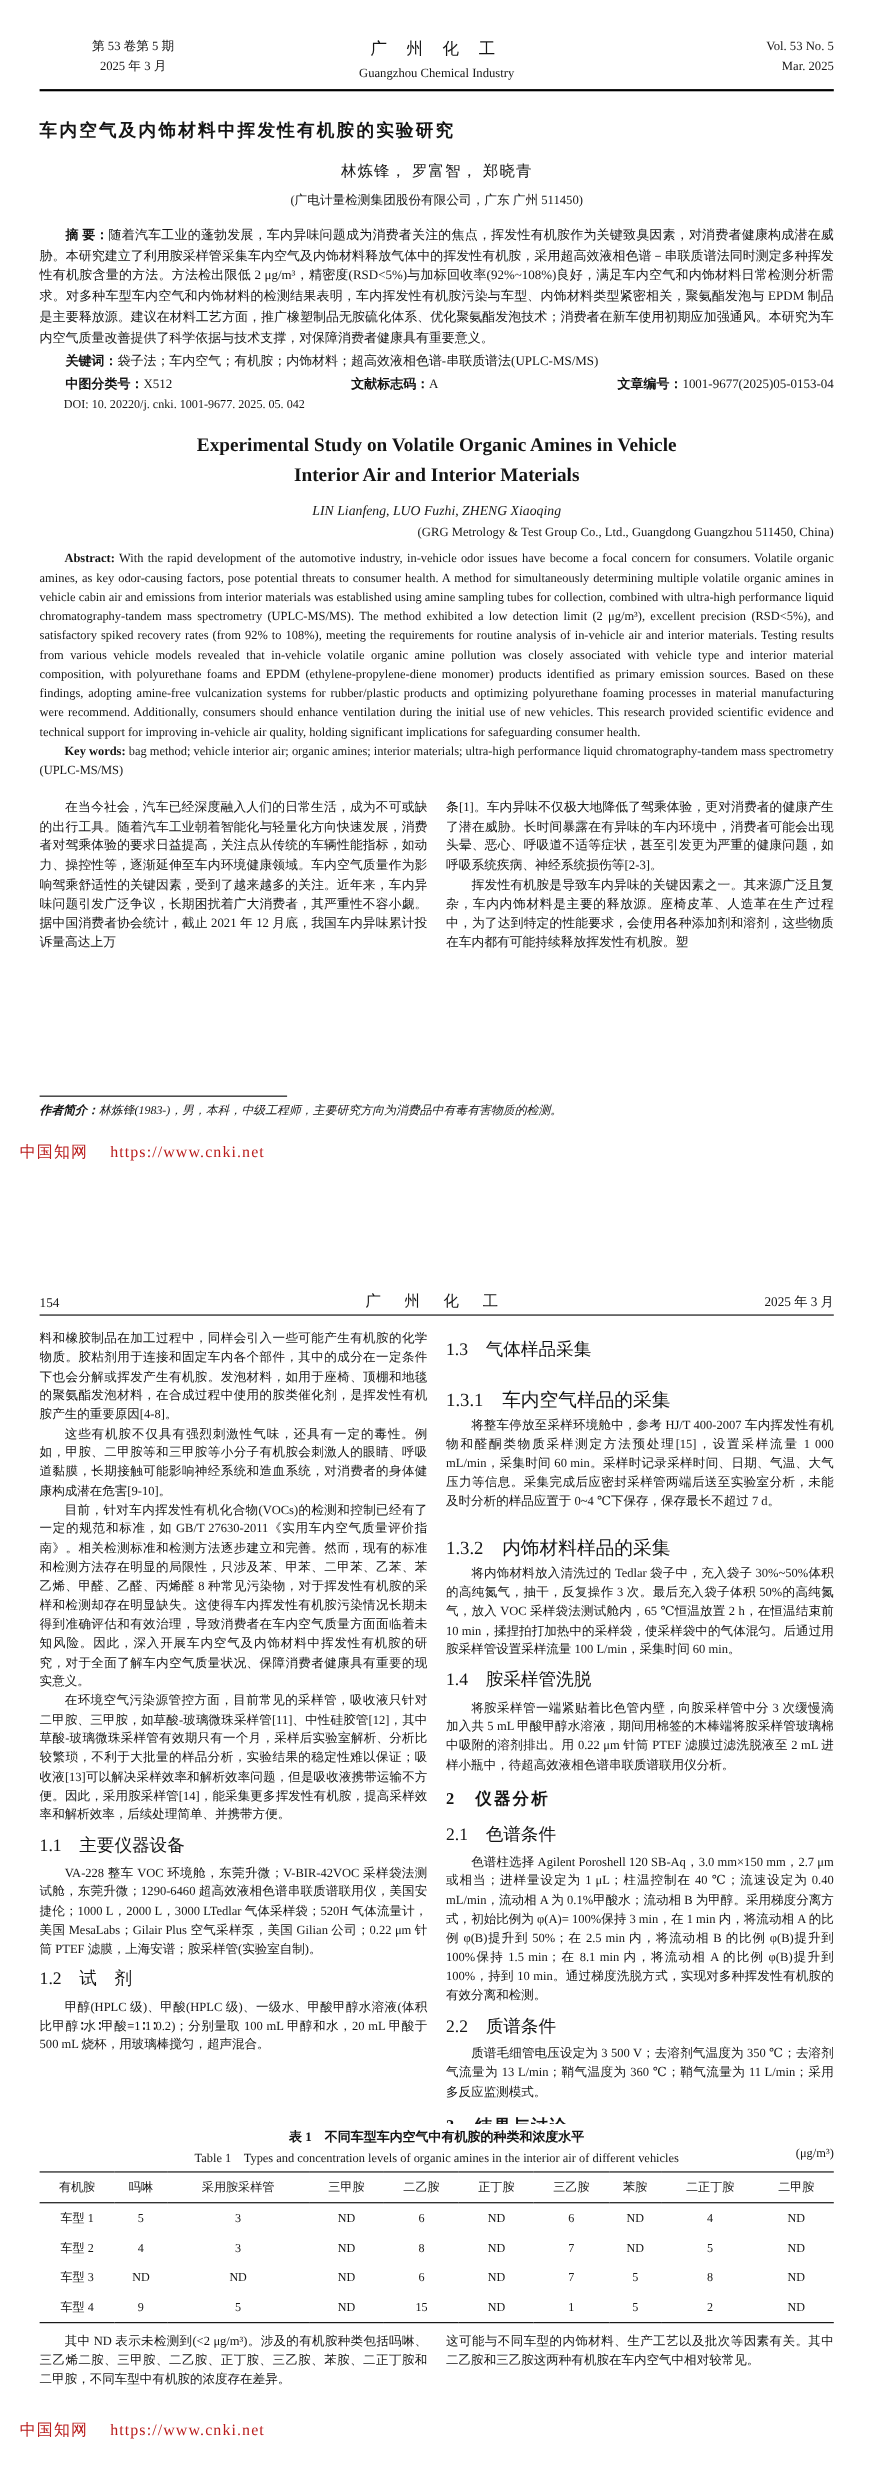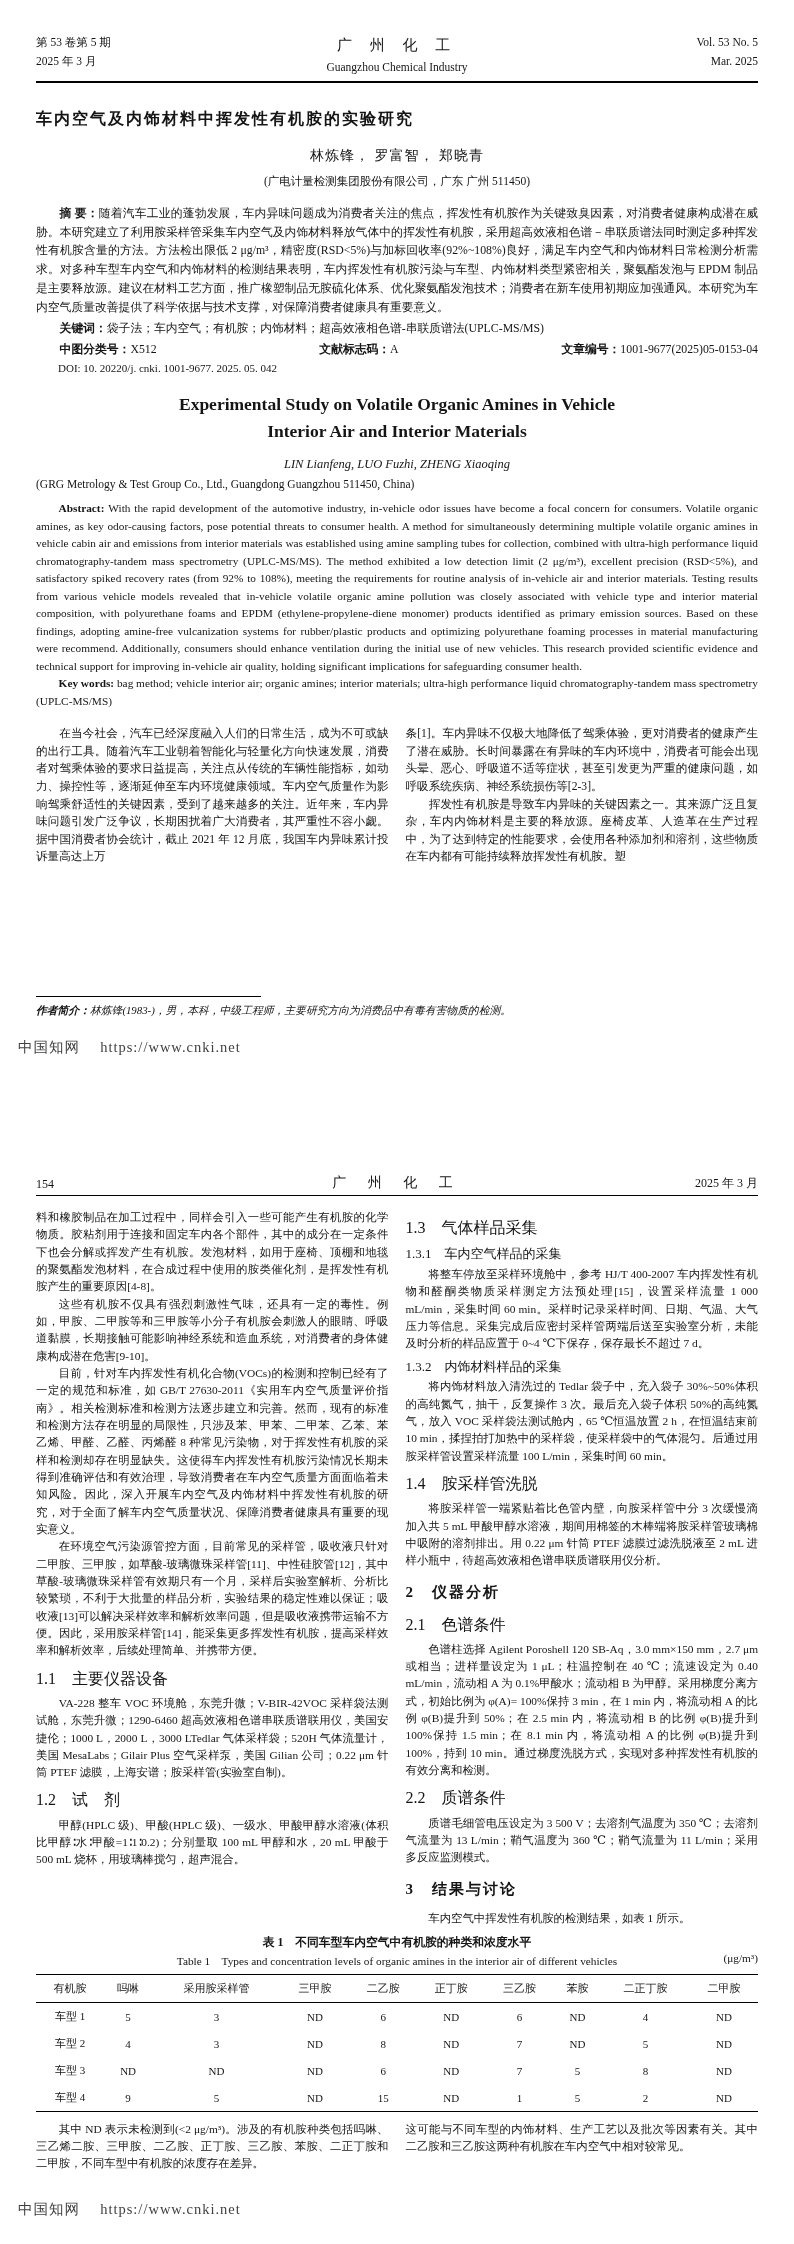--- a/index.html
+++ b/index.html
@@ -2,67 +2,67 @@
 <html><head>
 <meta charset="utf-8">
 <style>
   html,body { margin:0; padding:0; background:#ffffff; }
   body { width:794px; font-family:"Liberation Serif","DejaVu Serif",serif; color:#151515; }
   .page { position:relative; width:794px; height:1122px; overflow:hidden; background:#fff; }
   .inner { padding:0 36px; }
 
   
   .jheader { display:flex; justify-content:space-between; padding-top:33px; font-size:11.5px; line-height:1.65; }
-  .jh-col.left { text-align:left; width:170px; }
+  .jh-col.left { text-align:center; width:170px; }
   .jh-col.center { text-align:center; flex:1; }
   .jh-col.right { text-align:right; width:170px; }
   .jh-cn { font-size:15px; letter-spacing:7px; }
   .jrule { border-bottom:2px solid #000; margin-top:4px; }
 
   h1.title { text-align:left; font-size:16px; font-weight:bold; margin:26px 0 0 0; letter-spacing:2px; }
   .authors { text-align:center; font-size:14px; margin-top:17px; letter-spacing:1px; }
   .affil { text-align:center; font-size:11.5px; margin-top:9px; }
 
   .abstract { font-size:11.8px; line-height:1.6; text-align:justify; text-indent:2em; margin:15px 0 0 0; }
   .b { font-weight:bold; }
   .kw { font-size:11.8px; line-height:1.6; text-indent:2em; margin:2px 0 0 0; text-align:justify; }
   .meta { display:flex; justify-content:space-between; font-size:11.8px; margin-top:4px; padding-left:2em; }
   .doi { font-size:11px; margin-top:4px; padding-left:2em; }
 
   .entitle { text-align:center; font-weight:bold; font-size:17.5px; line-height:1.55; margin-top:17px; }
   .enauthors { text-align:center; font-style:italic; font-size:12.5px; margin-top:12px; }
-  .enaffil { text-align:left; font-size:11.5px; margin-top:6px; }
+  .enaffil { text-align:right; font-size:11.5px; margin-top:6px; }
   .enabs { font-size:11.3px; line-height:1.55; text-align:justify; text-indent:2em; margin:10px 0 0 0; }
   .enkw { font-size:11.3px; line-height:1.55; text-align:justify; text-indent:2em; margin:0; }
 
   .cols { display:flex; gap:17px; margin-top:15px; font-size:11.6px; line-height:1.52; text-align:justify; }
   .col { flex:1; min-width:0; }
   .col p { margin:0; }
   p.ind { text-indent:2em; }
   .cols.intro { height:148px; overflow:hidden; }
 
   .footnote { position:absolute; left:36px; right:36px; top:996px; font-size:10.8px; line-height:1.5;font-style:italic; }
   .fn-rule { width:225px; border-top:1.2px solid #000; margin-bottom:5px; }
   .footnote p { margin:0; }
 
-  .watermark { position:absolute; left:18px; color:#404040; font-size:14.5px; letter-spacing:1px; }
+  .watermark { position:absolute; left:18px; color:#b91c1c; font-size:14.5px; letter-spacing:1px; }
   .wm1 { top:1038px; }
   .wm2 { top:1078px; }
 
   
   .rheader { display:flex; justify-content:space-between; align-items:flex-end; padding-top:52px; font-size:12px; }
   .rheader .rh-center { font-size:14px; letter-spacing:9px; flex:1; text-align:center; }
   .rheader .rh-left { width:120px; }
   .rheader .rh-right { width:120px; text-align:right; }
   .rrule { border-bottom:1.5px solid #000; margin-top:3px; }
 
   .cols2 { display:flex; gap:17px; margin-top:13px; font-size:11.4px; line-height:1.52; text-align:justify; height:722px; overflow:hidden; }
   .hsec { font-size:15px; font-weight:bold; margin:11px 0 9px 0; letter-spacing:2px; }
   .hsub { font-size:16px; font-weight:normal; margin:7px 0 4px 0; }
-  .hsubsub { font-size:13px; margin:4px 0 2px 0; }
+  .hsubsub { font-size:17px; margin:20px 0 2px 0; }
 
   .tblock { margin-top:4px; }
   .tcap-cn { text-align:center; font-weight:bold; font-size:11.8px; }
   .tcap-en-row { position:relative; text-align:center; font-size:11.3px; margin-top:3px; }
   .tunit { position:absolute; right:0; top:-2px; }
   table.t1 { width:100%; border-collapse:collapse; margin-top:5px; border-top:1.8px solid #000; border-bottom:1.8px solid #000; font-size:11px; }
   table.t1 th, table.t1 td { padding:6px 2px; text-align:center; font-weight:normal; }
   table.t1 thead tr { border-bottom:1.1px solid #000; }
 
   .notes { margin-top:9px; font-size:11.4px; line-height:1.5; }

